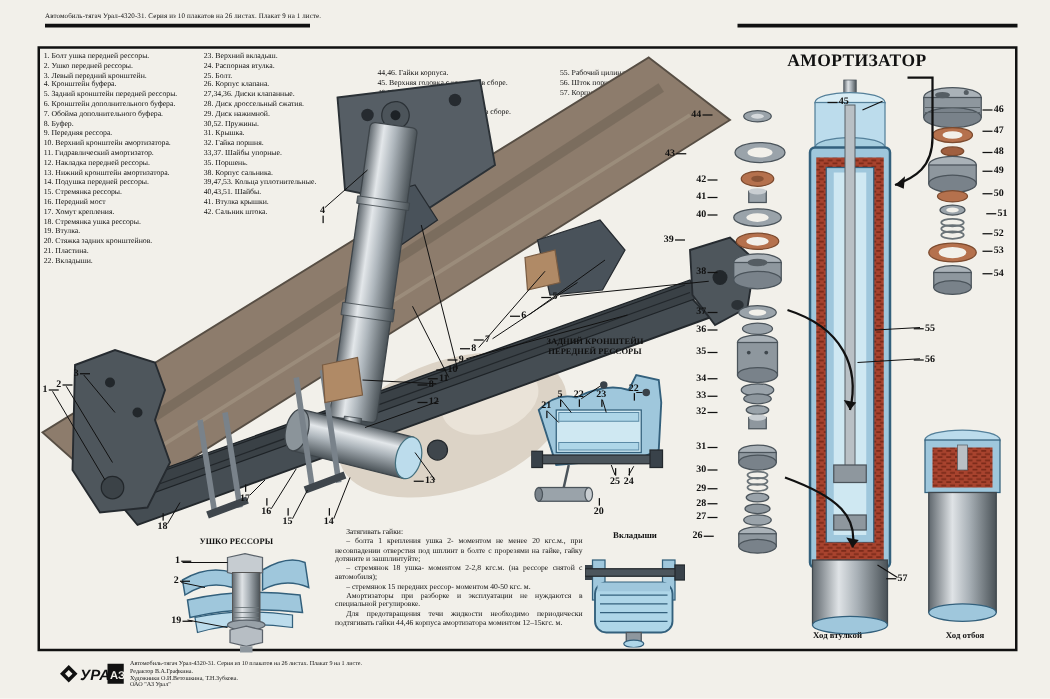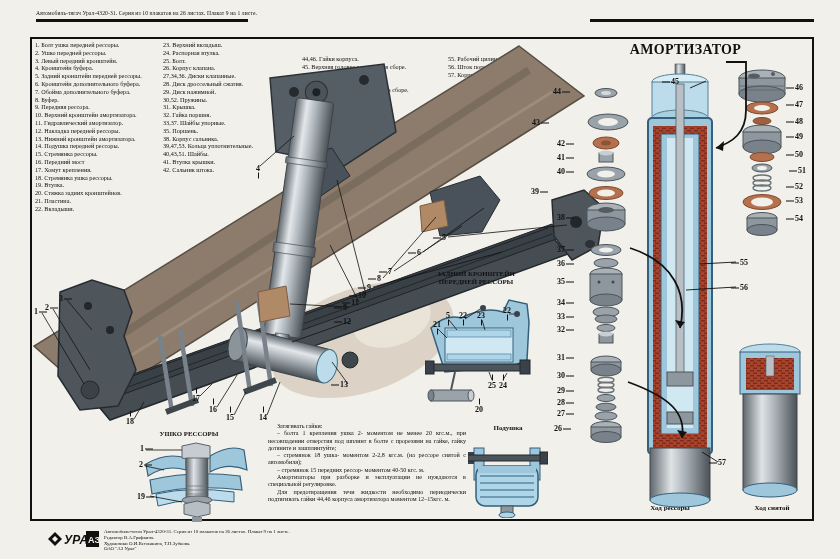--- a/index.html
+++ b/index.html
@@ -391,23 +391,23 @@
     <rect x="33" y="68" width="12" height="8" fill="#8e979e" stroke="#4b545b"></rect>
     <ellipse cx="39" cy="77" rx="8" ry="3" fill="#aed6e8" stroke="#33607c"></ellipse>
   </svg>
 
   <div class="seclabel amlabel">АМОРТИЗАТОР</div>
   <div class="seclabel rblabel">
     <div>ЗАДНИЙ КРОНШТЕЙН</div>
     <div>ПЕРЕДНЕЙ РЕССОРЫ</div>
   </div>
   <div class="seclabel ulabel">УШКО РЕССОРЫ</div>
-  <div class="seclabel reslabel">Подушка</div>
-  <div class="seclabel hslabel">Ход рессоры</div>
-  <div class="seclabel holabel">Ход снятой</div>
+  <div class="seclabel reslabel">Вкладыши</div>
+  <div class="seclabel hslabel">Ход втулкой</div>
+  <div class="seclabel holabel">Ход отбоя</div>
 
   <div class="regblock">
     <div>
         <div class="rp">Затягивать гайки:</div>
         <div class="rp">– болта 1 крепления ушка 2- моментом не менее 20 кгс.м., при несовпадении отверстия под шплинт в болте с прорезями на гайке, гайку дотяните и зашплинтуйте;</div>
         <div class="rp">– стремянок 18 ушка- моментом 2-2,8 кгс.м. (на рессоре снятой с автомобиля);</div>
         <div class="rp">– стремянок 15 передних рессор- моментом 40-50 кгс. м.</div>
         <div class="rp">Амортизаторы при разборке и эксплуатации не нуждаются в специальной регулировке.</div>
         <div class="rp">Для предотвращения течи жидкости необходимо периодически подтягивать гайки 44,46 корпуса амортизатора моментом 12–15кгс. м.</div>
       </div>

